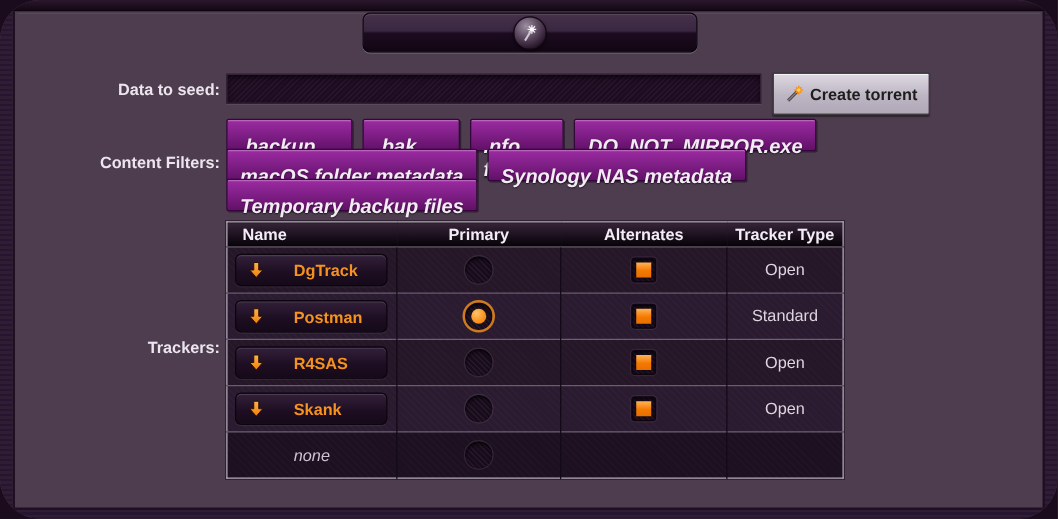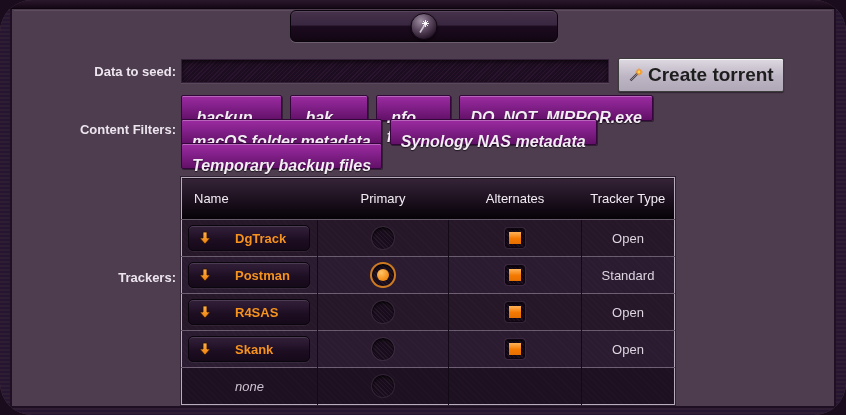--- a/index.html
+++ b/index.html
@@ -32,38 +32,38 @@
 
   
   .seed-input{position:absolute;left:181px;top:59px;width:428px;height:24px;
     background-color:#1d0d20;
     background-image:repeating-linear-gradient(135deg,rgba(150,80,160,.10) 0 1px,transparent 1px 3px);
     border:1px solid #35203a;outline:none;color:#e8dfea;font-size:13px;padding:0 6px;
     box-shadow:inset 0 2px 4px rgba(0,0,0,.65), 0 1px 0 rgba(255,255,255,.07);}
   .create-btn{position:absolute;left:618px;top:58px;height:26px;display:flex;align-items:center;gap:5px;
     padding:16px 9px;background:linear-gradient(#ded9e2,#bdb5c3 55%,#b0a8b7);
     border:1px solid #3c3c3c;border-radius:2px;cursor:pointer;
-    font-size:19px;font-weight:bold;color:#1d1d1d;
+    font-size:13px;font-weight:bold;color:#1d1d1d;
     box-shadow:inset 0 1px 0 rgba(255,255,255,.7), 0 1px 1px rgba(0,0,0,.4);}
 
   
   .chips{position:absolute;left:181px;top:95px;width:480px;}
   .chip-row{height:20px;margin-bottom:4px;display:flex;}
   .chip{display:inline-block;height:20px;line-height:19px;padding:12px 10px;margin-right:8px;
     font-size:16px;font-weight:bold;font-style:italic;color:#f3ecf4;
     text-shadow:0 1px 1px rgba(0,0,0,.6);cursor:pointer;border-radius:2px;
     background:linear-gradient(#9c2ba2,#7c1d83 55%,#621068);
     border:1px solid #33073a;
     box-shadow:inset 0 1px 0 rgba(255,255,255,.28), 1px 1px 0 rgba(25,8,30,.55);}
 
   
   .trk-table{position:absolute;left:181px;top:177px;width:494px;border-collapse:collapse;
     table-layout:fixed;border:1px solid #b7adbd;background:#251628;
     box-shadow:0 0 0 1px rgba(20,8,24,.5);}
-  .trk-table th{height:42px;font-size:13px;font-weight:normal;color:#f2edf4;
+  .trk-table th{height:20px;font-size:13px;font-weight:bold;color:#f2edf4;
     background:linear-gradient(#352437,#1b0f1d 55%,#050206);
     text-align:center;padding:0;}
   .trk-table th.c0{text-align:left;padding-left:12px;}
   .trk-table th.c0{width:136px;} .trk-table th.c1{width:131px;}
   .trk-table th.c2{width:133px;} .trk-table th.c3{width:93px;}
   .trk-table td{height:37px;text-align:center;vertical-align:middle;padding:0;
     border-top:1px solid rgba(190,178,198,.45);
     background-image:repeating-linear-gradient(45deg,rgba(255,255,255,.02) 0 1px,transparent 1px 4px);}
   .trk-table td + td{border-left:1px solid #120a16;}
   .trk-table tr.r-dark td{background-color:#251628;}

